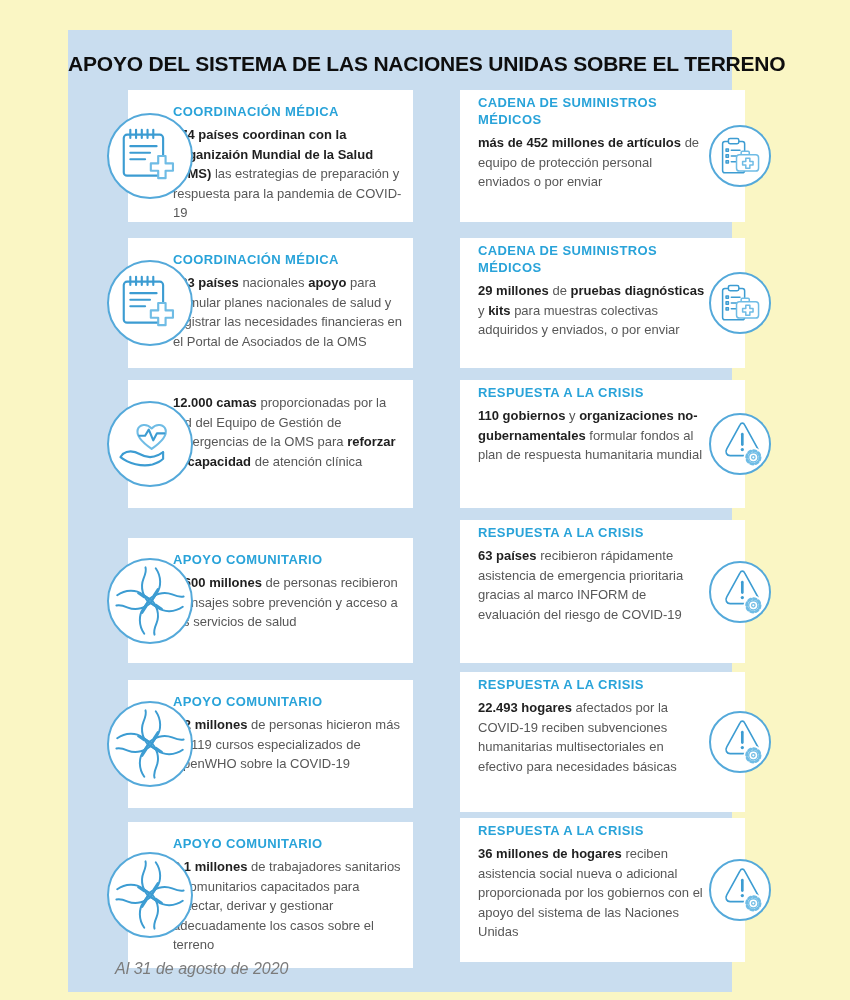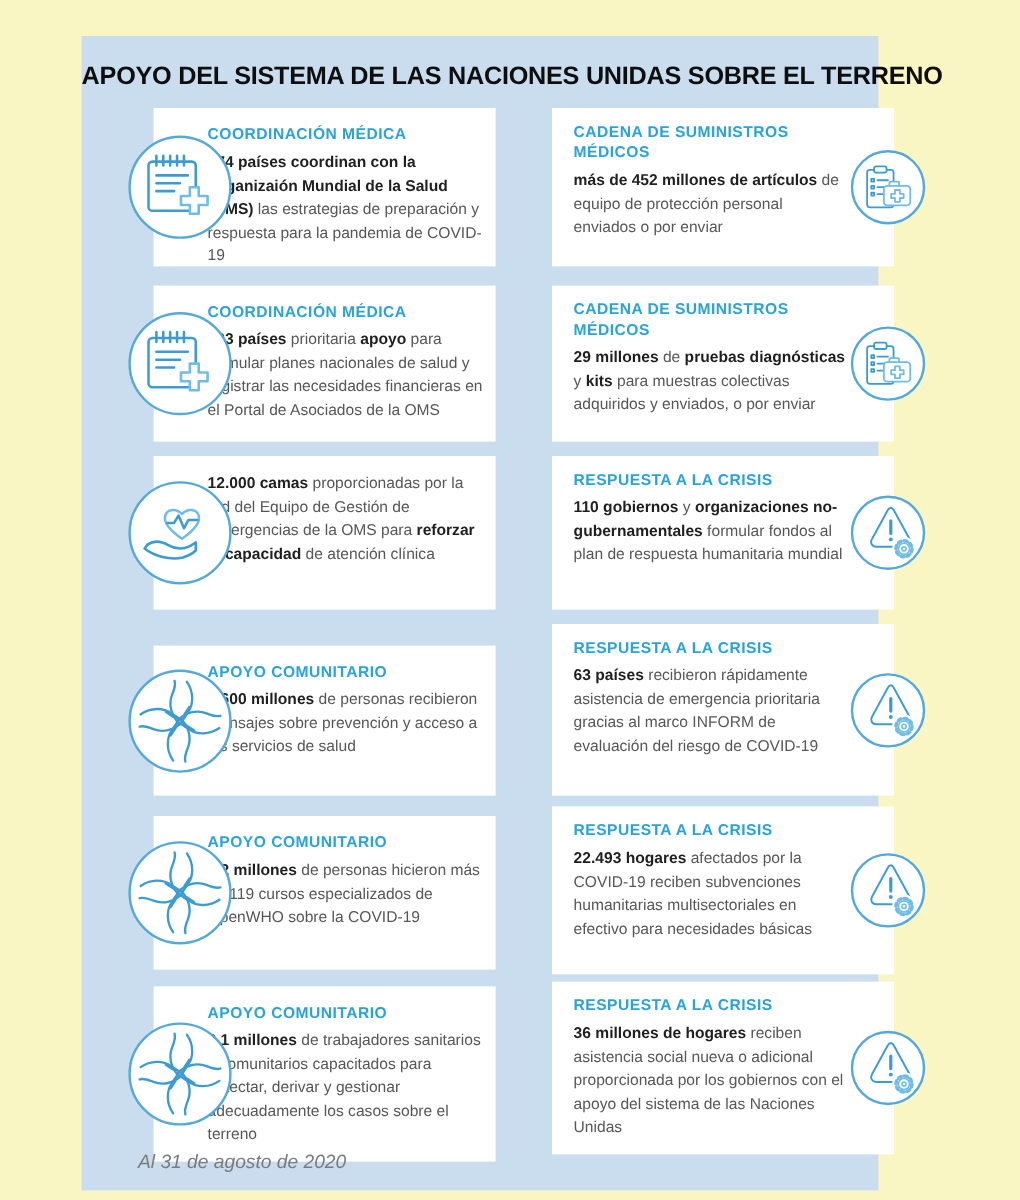--- a/index.html
+++ b/index.html
@@ -14,21 +14,21 @@
   }
   .title {
     position:absolute; top:22px; left:0; width:100%;
     text-align:center; font-size:21px; font-weight:bold; color:#0e0e0e;
     letter-spacing:-0.2px; white-space:nowrap;
   }
   .card {
     position:absolute; width:285px; background:#ffffff; box-sizing:border-box;
   }
   .card.left  { left:60px;  padding:13px 10px 0 45px; }
-  .card.right { left:392px; padding:11px 40px 0 18px; }
+  .card.right { left:392px; padding:4px 40px 0 18px; }
   .icon-circle {
     position:absolute; background:#ffffff; border:2px solid #54a9da;
     border-radius:50%; top:50%; transform:translateY(-50%); box-sizing:border-box;
   }
   .icon-circle.big   { width:86px; height:86px; left:-21px; }
   .icon-circle.small { width:62px; height:62px; right:-26px; }
   .icon-circle svg { width:100%; height:100%; display:block; }
   .category {
     font-size:13px; font-weight:bold; color:#29a3d9;
     letter-spacing:0.4px; line-height:17px; margin:0 0 5px 0;
@@ -110,21 +110,21 @@
     <p class="body-text"><b>174 países coordinan con la Organizaión Mundial de la Salud (OMS)</b><span> las estrategias de preparación y respuesta para la pandemia de COVID-19</span></p>
   </div>
 
   <div class="card left" style="top:208px;height:130px">
     <div class="icon-circle big">
       <svg viewBox="0 0 100 100">
           <use href="#sym-notepad"></use>
         </svg>
     </div>
     <div class="category">COORDINACIÓN MÉDICA</div>
-    <p class="body-text"><b>123 países</b><span> prioritaria </span><b>apoyo</b><span> para formular planes nacionales de salud y registrar las necesidades financieras en el Portal de Asociados de la OMS</span></p>
+    <p class="body-text"><b>123 países</b><span> nacionales </span><b>apoyo</b><span> para formular planes nacionales de salud y registrar las necesidades financieras en el Portal de Asociados de la OMS</span></p>
   </div>
 
   <div class="card left" style="top:350px;height:128px">
     <div class="icon-circle big">
       <svg viewBox="0 0 100 100">
           <use href="#sym-hearthand"></use>
         </svg>
     </div>
     <p class="body-text"><b>12.000 camas</b><span> proporcionadas por la red del Equipo de Gestión de Emergencias de la OMS para </span><b>reforzar la capacidad</b><span> de atención clínica</span></p>
   </div>

